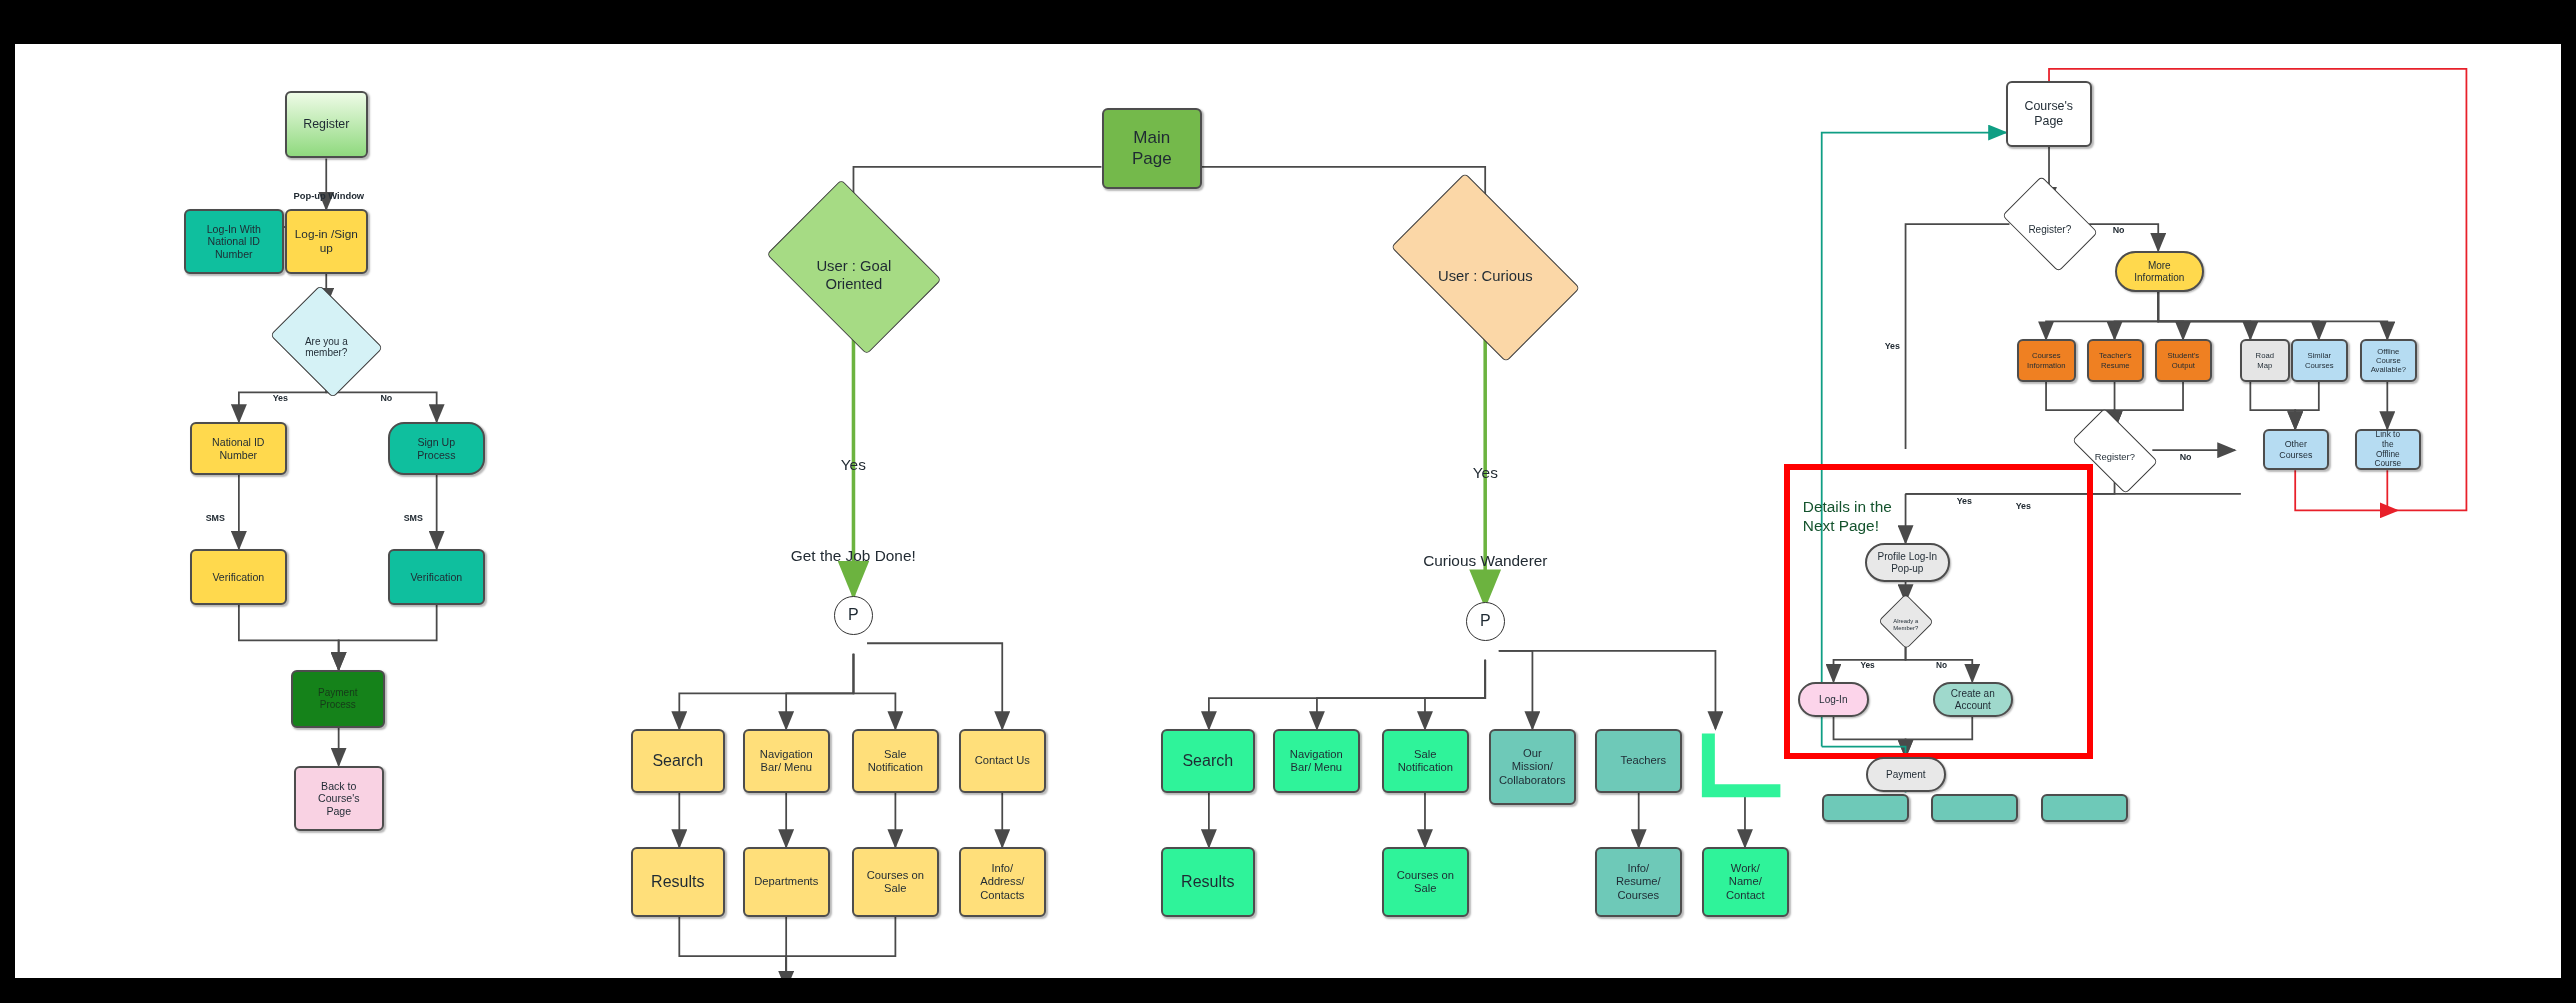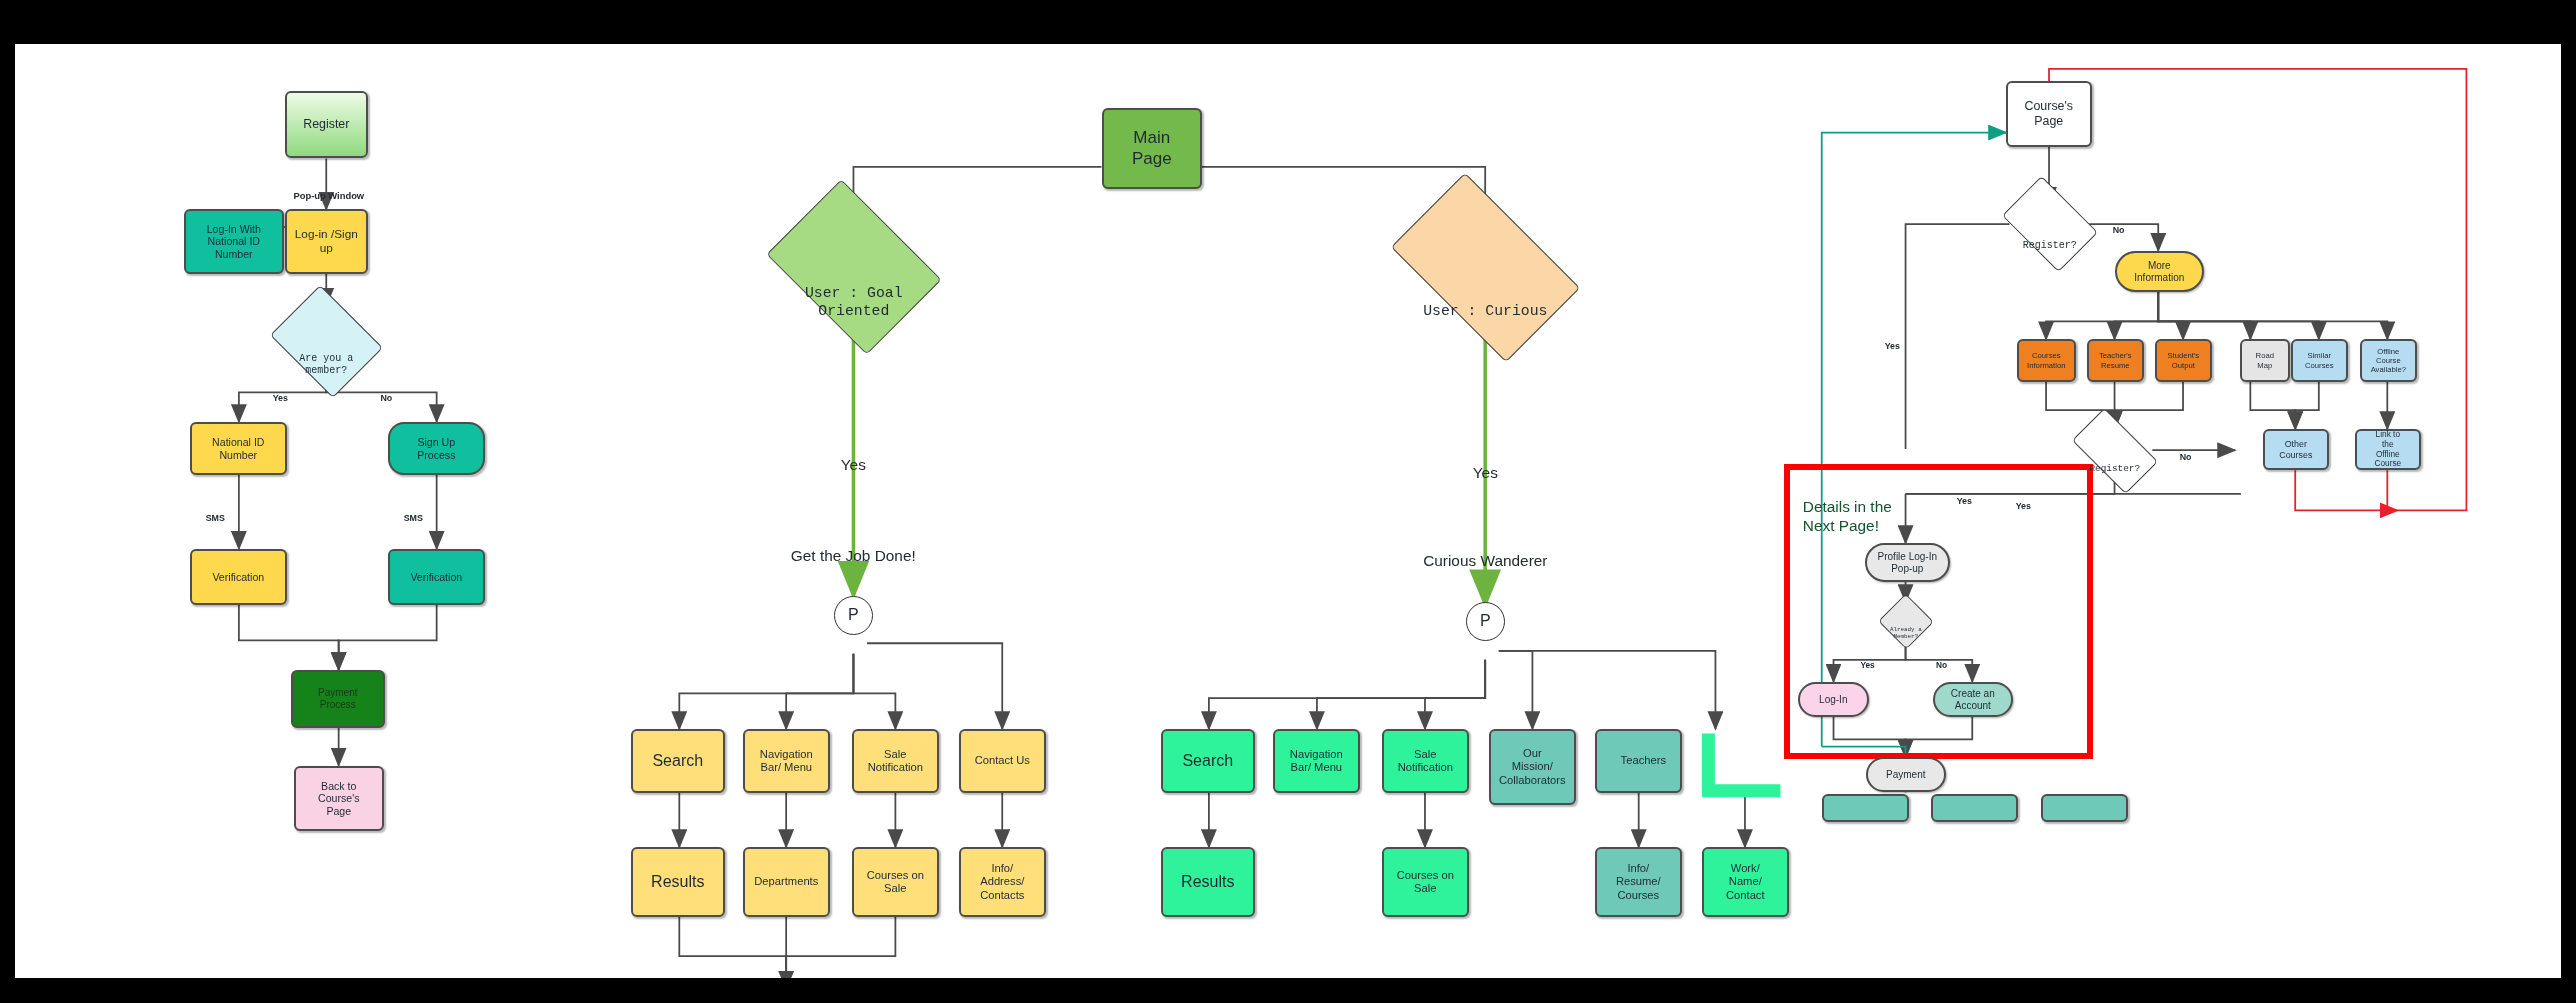--- a/index.html
+++ b/index.html
@@ -5,21 +5,21 @@
   html,body{margin:0;padding:0;background:#000;}
   body{width:2576px;height:1003px;font-family:"Liberation Sans",sans-serif;overflow:hidden;}
   #frame{position:absolute;left:14.8px;top:44px;width:2546px;height:934px;background:#ffffff;overflow:hidden;}
   #canvas{position:absolute;left:0;top:0;width:2546px;height:934px;}
   svg.edges{position:absolute;left:0;top:0;width:2546px;height:934px;pointer-events:none;}
   .node{position:absolute;box-sizing:border-box;display:flex;align-items:center;justify-content:center;
         text-align:center;color:#1f2a33;border:2.4px solid #4d4d4d;border-radius:5.9px;
         box-shadow:1.2px 1.2px 1.8px rgba(0,0,0,.28);line-height:1.18;white-space:pre-line;}
   .node.round{border-radius:26px;}
   .node.circle{border-radius:50%;border-width:1.8px;box-shadow:none;}
-  .diamond{position:absolute;display:flex;align-items:flex-end;justify-content:center;font-family:Liberation Mono, monospace;}
+  .diamond{position:absolute;display:flex;align-items:center;justify-content:center;}
   .diamond > .dshape{position:absolute;left:0;top:0;width:100%;height:100%;
         border:1.8px solid #3a3a3a;transform:rotate(45deg);border-radius:4.7px;box-sizing:border-box;}
   .diamond > .dtext{position:relative;z-index:3;text-align:center;color:#1f2a33;white-space:pre-line;line-height:1.18;}
   .lbl{position:absolute;color:#222b33;white-space:pre-line;text-align:center;line-height:1.2;}
   .lbl.bold{font-weight:bold;}
   .redbox{position:absolute;border:6.5px solid #ff0000;box-sizing:border-box;background:transparent;}
   .redbox-title{position:absolute;color:#14532d;white-space:pre-line;line-height:1.2;}
 </style>
 </head>
 <body>

